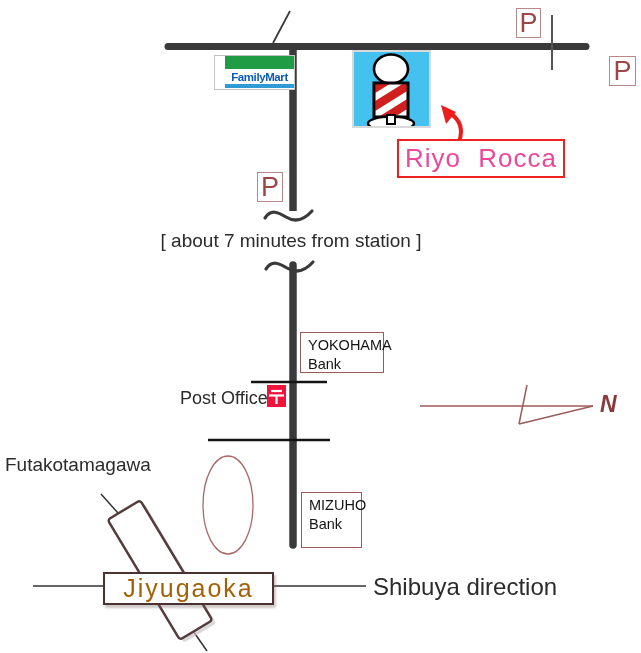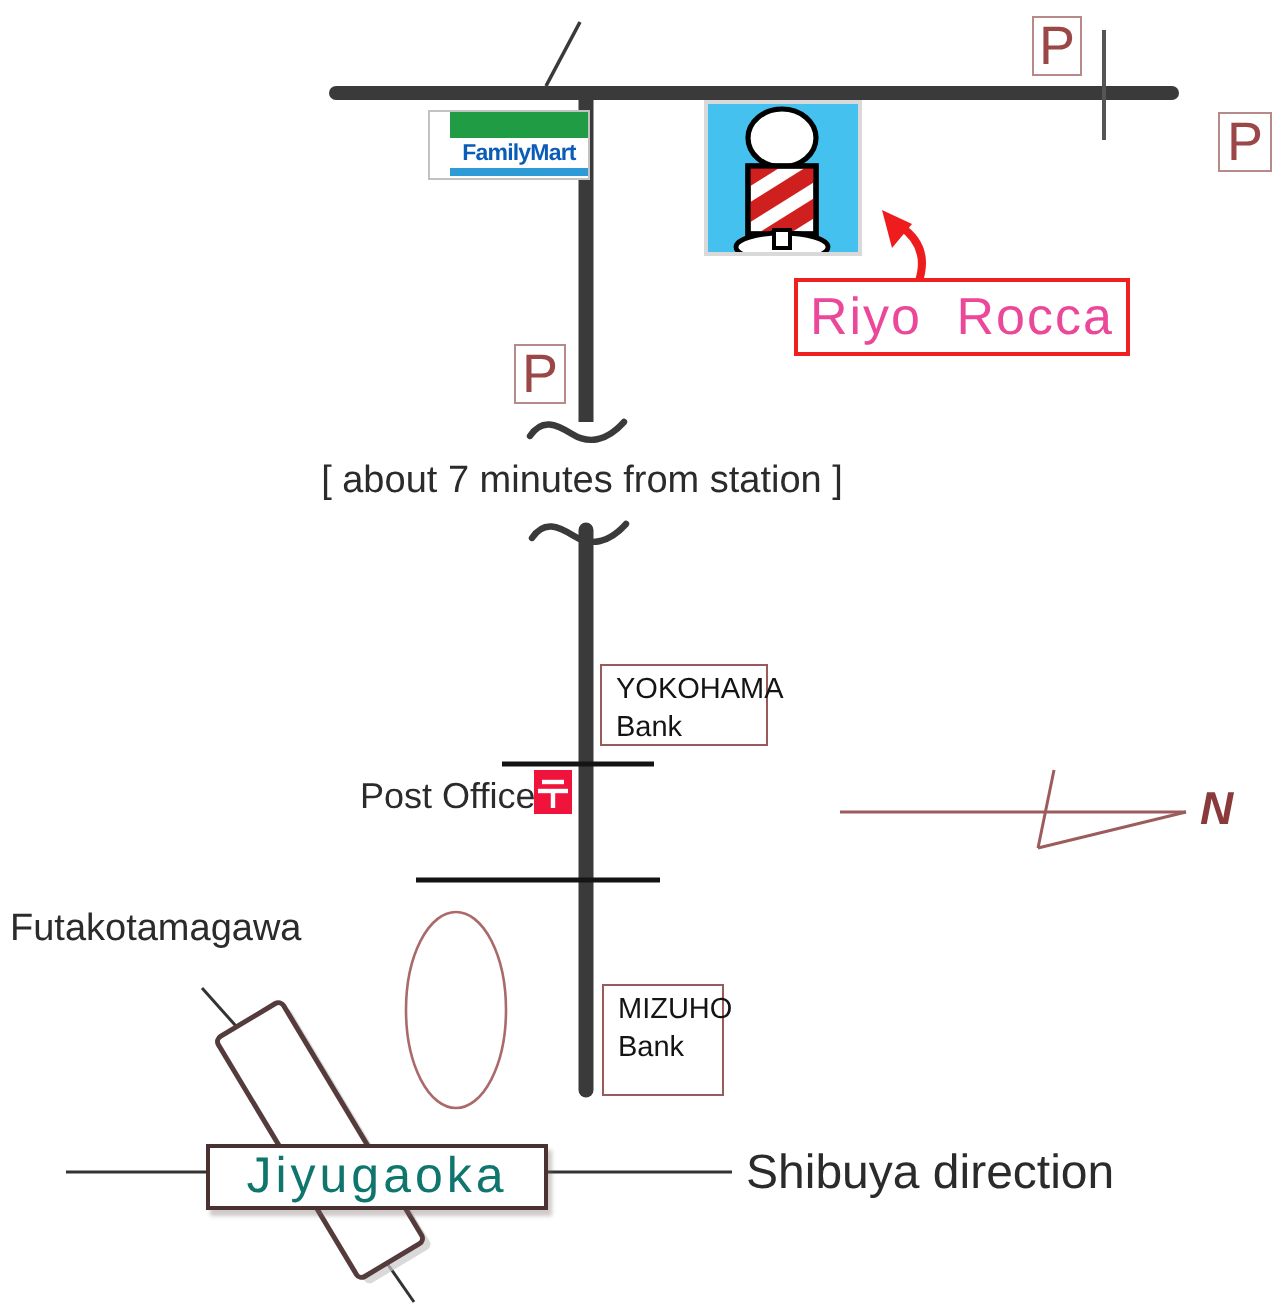--- a/index.html
+++ b/index.html
@@ -34,21 +34,21 @@
   .bank-box{
     border:1px solid #9b5a5a;background:#fff;color:#141414;
     font-size:14.5px;line-height:1.3;padding:3px 5px 18px 7px;box-sizing:border-box;white-space:nowrap;
   }
 
   .post-mark{width:19px;height:22px;background:#f0143c;display:flex;align-items:center;justify-content:center;}
 
   .station-box{
     width:167px;height:29px;border:2.5px solid #4a3232;background:#fff;
     display:flex;align-items:center;justify-content:center;
-    font-size:25px;letter-spacing:2px;color:#0f766e;
+    font-size:25px;letter-spacing:2px;color:#a16207;
     box-shadow:2px 3px 2px rgba(120,100,100,0.35);box-sizing:content-box;
   }
 
   .north-n{font-size:23px;font-weight:bold;font-style:italic;color:#8a3a3a;line-height:1;}
   .center{text-align:center;}
 </style>
 </head>
 <body>
 
 <div class="map">

